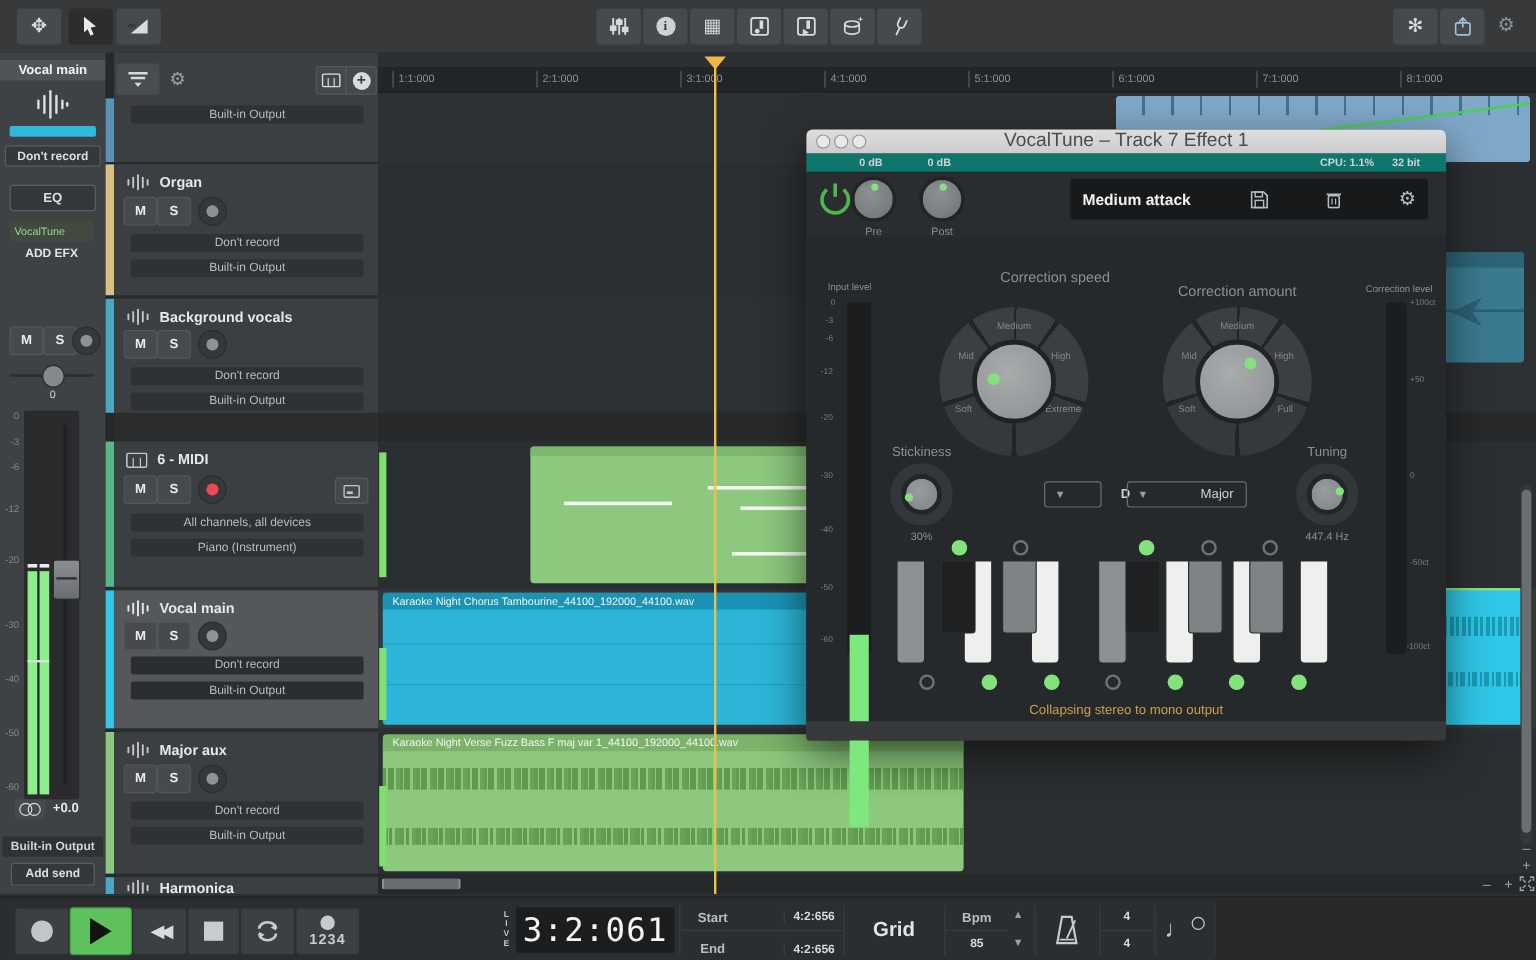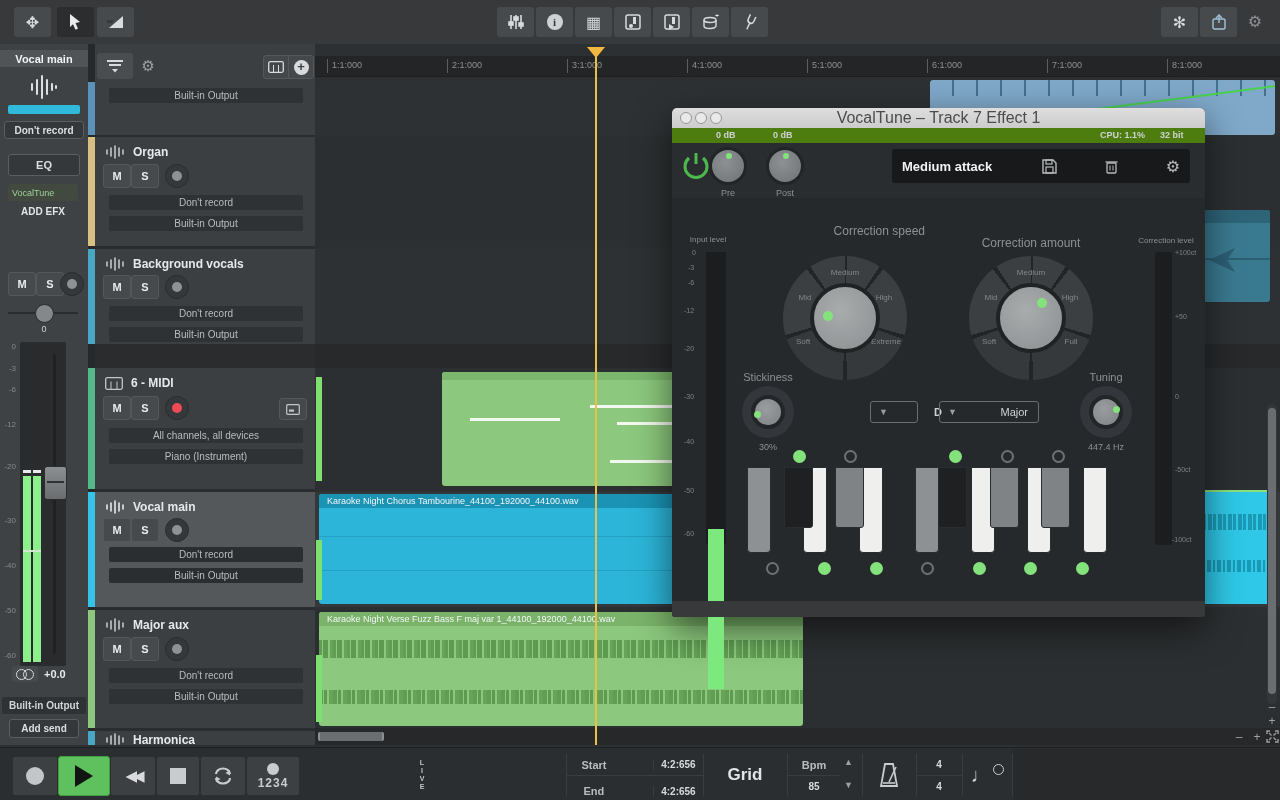--- a/index.html
+++ b/index.html
@@ -48,21 +48,21 @@
   .cliphead{position:absolute;left:0;top:0;width:100%;height:14px;font-size:9px;color:#f2f6f7;
             display:flex;align-items:center;padding-left:8px;box-sizing:border-box;white-space:nowrap;}
   .waveband{position:absolute;left:0;width:100%;}
 
   
   #plugwin{left:672px;top:108px;width:533px;height:509px;background:#2a2d2f;border-radius:5px 5px 3px 3px;
            box-shadow:0 12px 36px rgba(0,0,0,.55);z-index:40;}
   #plugtitle{position:absolute;left:0;top:0;width:533px;height:20px;border-radius:5px 5px 0 0;
              background:linear-gradient(#dedede,#cccccc);color:#4c4c4c;font-size:16px;}
   .maccirc{width:10px;height:10px;border-radius:50%;border:1px solid #979797;background:#e9e9e9;}
-  #pluginfo{position:absolute;left:0;top:20px;width:533px;height:15px;background:#4d7c0f;}
+  #pluginfo{position:absolute;left:0;top:20px;width:533px;height:15px;background:#0f766e;}
   .pinf{position:absolute;top:2px;font-size:9px;font-weight:bold;color:#cfd2d4;}
   .plab{position:absolute;font-size:9px;color:#8d9093;text-align:center;}
   .bigknob-outer{position:absolute;width:124px;height:124px;border-radius:50%;
     background:conic-gradient(#222426 0deg 2deg,#3b3f42 2deg 34deg,#222426 34deg 38deg,#3b3f42 38deg 106deg,
     #222426 106deg 110deg,#36393c 110deg 178deg,#222426 178deg 182deg,#36393c 182deg 250deg,
     #222426 250deg 254deg,#3b3f42 254deg 322deg,#222426 322deg 326deg,#3b3f42 326deg 360deg);}
   .seglab{position:absolute;font-size:8px;color:#84878a;transform:translate(-50%,-50%);white-space:nowrap;}
   .knobface{position:absolute;border-radius:50%;background:radial-gradient(circle at 42% 38%,#a9acad,#8c8f91);
             border:4px solid #202224;}
   .gdot{position:absolute;border-radius:50%;background:#83e27c;}
@@ -614,20 +614,21 @@
     </div>
 
     <span class="togg off" style="left:94px;top:454px;"></span>
     <span class="togg on" style="left:146px;top:454px;"></span>
     <span class="togg on" style="left:198px;top:454px;"></span>
     <span class="togg off" style="left:249px;top:454px;"></span>
     <span class="togg on" style="left:301px;top:454px;"></span>
     <span class="togg on" style="left:352px;top:454px;"></span>
     <span class="togg on" style="left:404px;top:454px;"></span>
 
+    <div class="abs" style="left:0;top:478px;width:533px;text-align:center;font-size:11px;color:#c9a14e;">Collapsing stereo to mono output</div>
 
     <div class="plab" style="left:458px;top:128px;width:72px;font-size:8px;">Correction level</div>
     <div class="meterwell" style="left:483px;top:144px;width:17px;height:293px;"></div>
     <span class="mscale" style="left:503px;top:141px;">+100ct</span>
     <span class="mscale" style="left:503px;top:205px;">+50</span>
     <span class="mscale" style="left:503px;top:285px;">0</span>
     <span class="mscale" style="left:503px;top:358px;">-50ct</span>
     <span class="mscale" style="left:500px;top:428px;">-100ct</span>
 
     <div class="abs" style="left:0;top:493px;width:533px;height:16px;background:#37393b;border-radius:0 0 3px 3px;"></div>
@@ -656,20 +657,22 @@
       </div>
     <div class="tpbtn" style="left:246px;width:52px;flex-direction:column;">
       <span style="width:12px;height:12px;border-radius:50%;background:#c9ccce;margin-bottom:1px;"></span>
       <span style="font-size:12px;font-weight:bold;letter-spacing:1px;">1234</span>
       </div>
 
     <div class="abs" style="left:417px;top:11px;width:10px;font-size:7px;line-height:8px;font-weight:bold;color:#c3c6c8;text-align:center;white-space:pre-line;">L
 I
 V
 E</div>
+    <div class="abs cc" style="left:430px;top:8px;width:132px;height:38px;background:#1b1d1f;border-radius:2px;
+         font-family:'DejaVu Sans Mono',monospace;font-size:27px;color:#f2f4f5;letter-spacing:1px;">3:2:061</div>
 
     <div class="abs" style="left:566px;top:6px;width:136px;height:42px;border-left:1px solid #3a3d3f;border-right:1px solid #3a3d3f;">
       <div class="flex" style="height:21px;border-bottom:1px solid #3a3d3f;">
         <span class="cell-lab" style="width:70px;text-align:center;">Start</span>
         <span class="cell-val" style="width:64px;text-align:center;border-left:1px solid #3a3d3f;">4:2:656</span>
         </div>
       <div class="flex" style="height:21px;align-items:flex-end;">
         <span class="cell-lab" style="width:70px;text-align:center;">End</span>
         <span class="cell-val" style="width:64px;text-align:center;border-left:1px solid #3a3d3f;">4:2:656</span>
         </div>

